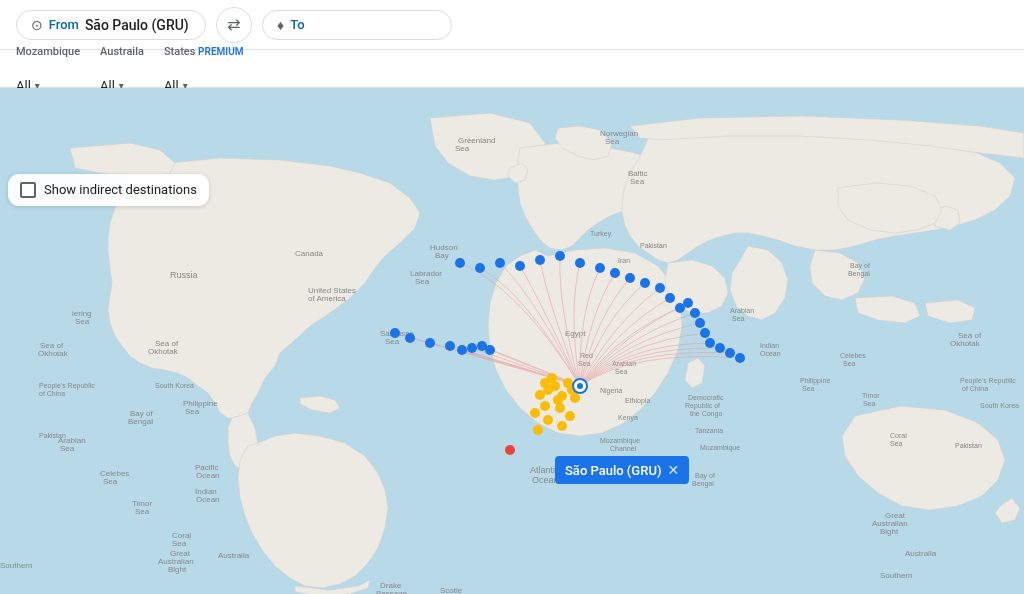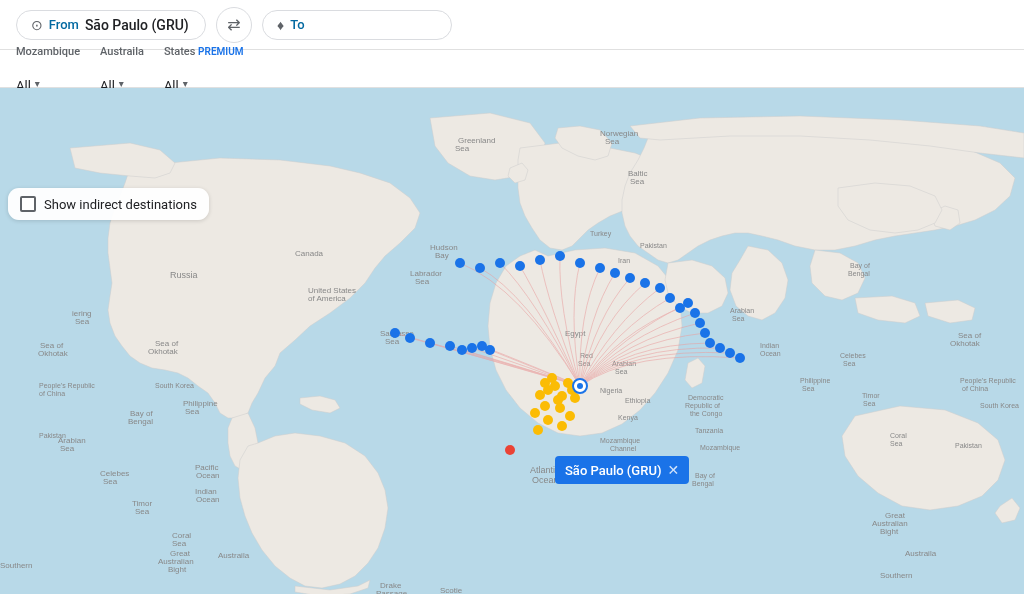--- a/index.html
+++ b/index.html
@@ -43,32 +43,31 @@
       display: flex;
       align-items: center;
       padding: 6px 16px;
       border-bottom: 1px solid #e0e0e0;
       background: #fff;
       gap: 20px;
       height: 38px;
     }
     .filter-group { display: flex; flex-direction: column; cursor: pointer; }
     .filter-title { font-size: 11px; color: #5f6368; font-weight: 500; }
-    .filter-value { display: flex; gap: 4px; font-size: 13px; color: #202124; margin-top: 20px; }
+    .filter-value { display: flex; align-items: center; gap: 4px; font-size: 13px; color: #202124; margin-top: 20px; }
     .filter-value .chevron { font-size: 10px; color: #5f6368; }
     .filter-premium { font-size: 10px; color: #1a73e8; font-weight: 600; text-transform: uppercase; }
 
     
     .indirect-bar {
       display: flex;
-      align-items: center;
       padding: 8px 12px;
       background: rgba(255,255,255,0.95);
       position: absolute;
-      top: 100px;
+      top: 86px;
       left: 8px;
       z-index: 10;
       border-radius: 11px;
       box-shadow: 0 1px 4px rgba(0,0,0,0.15);
       gap: 8px;
     }
     .checkbox-box {
       width: 16px; height: 16px;
       border: 2px solid #5f6368;
       border-radius: 2px;

